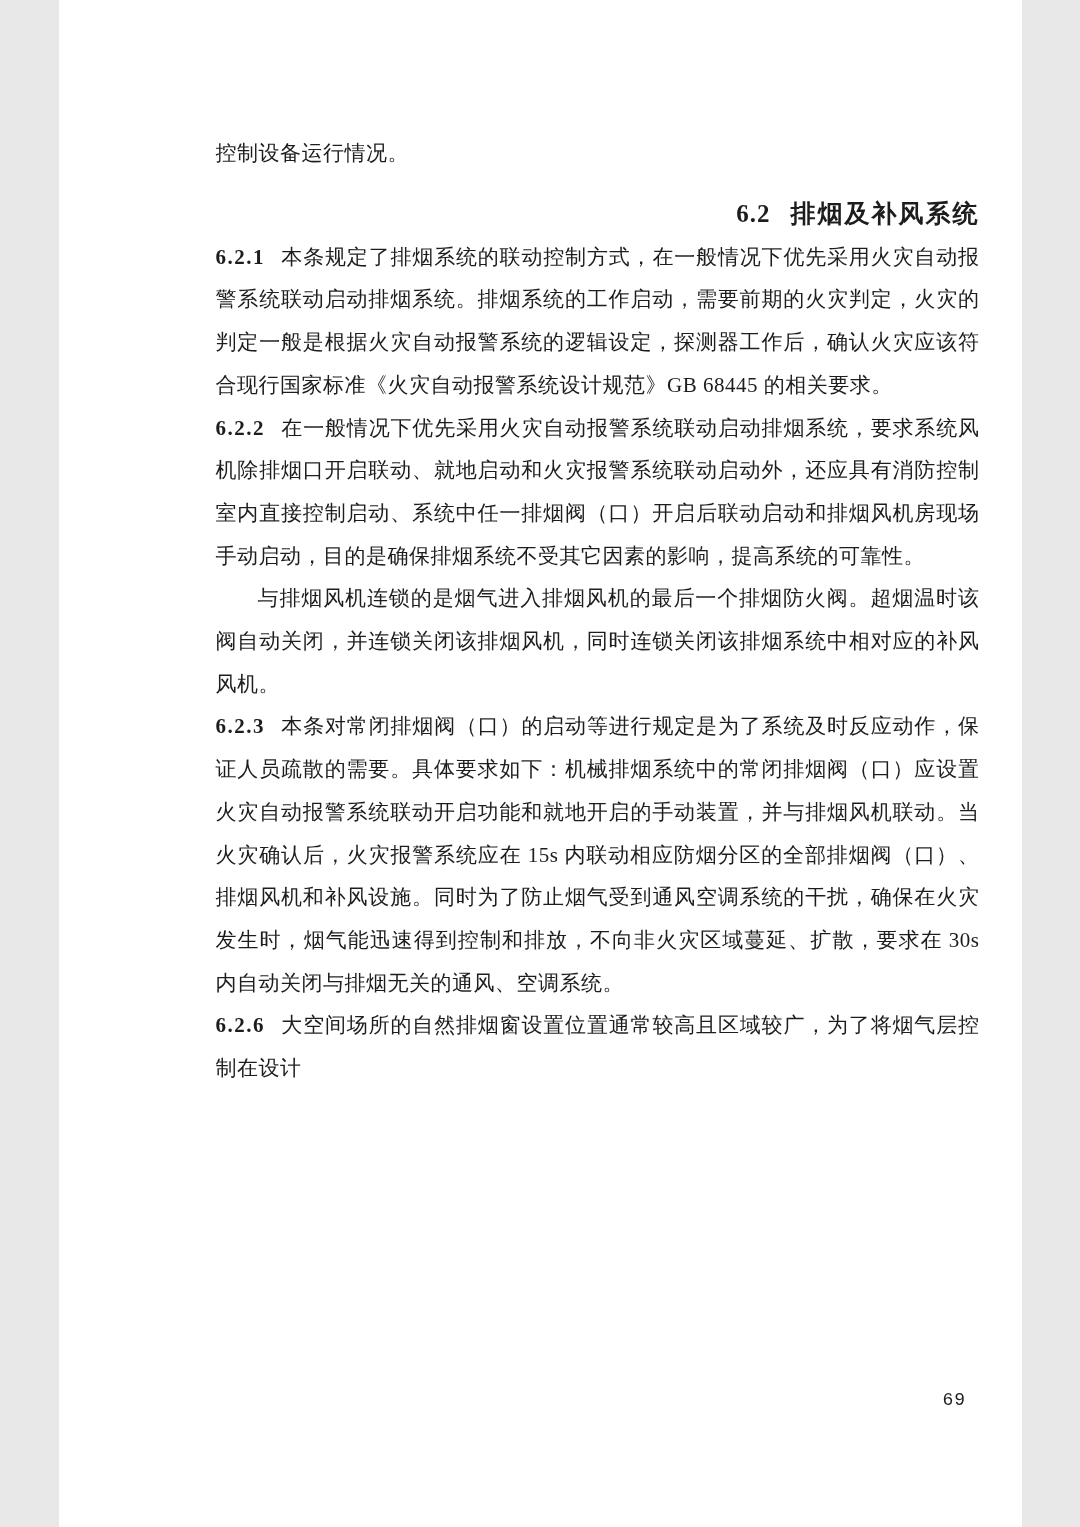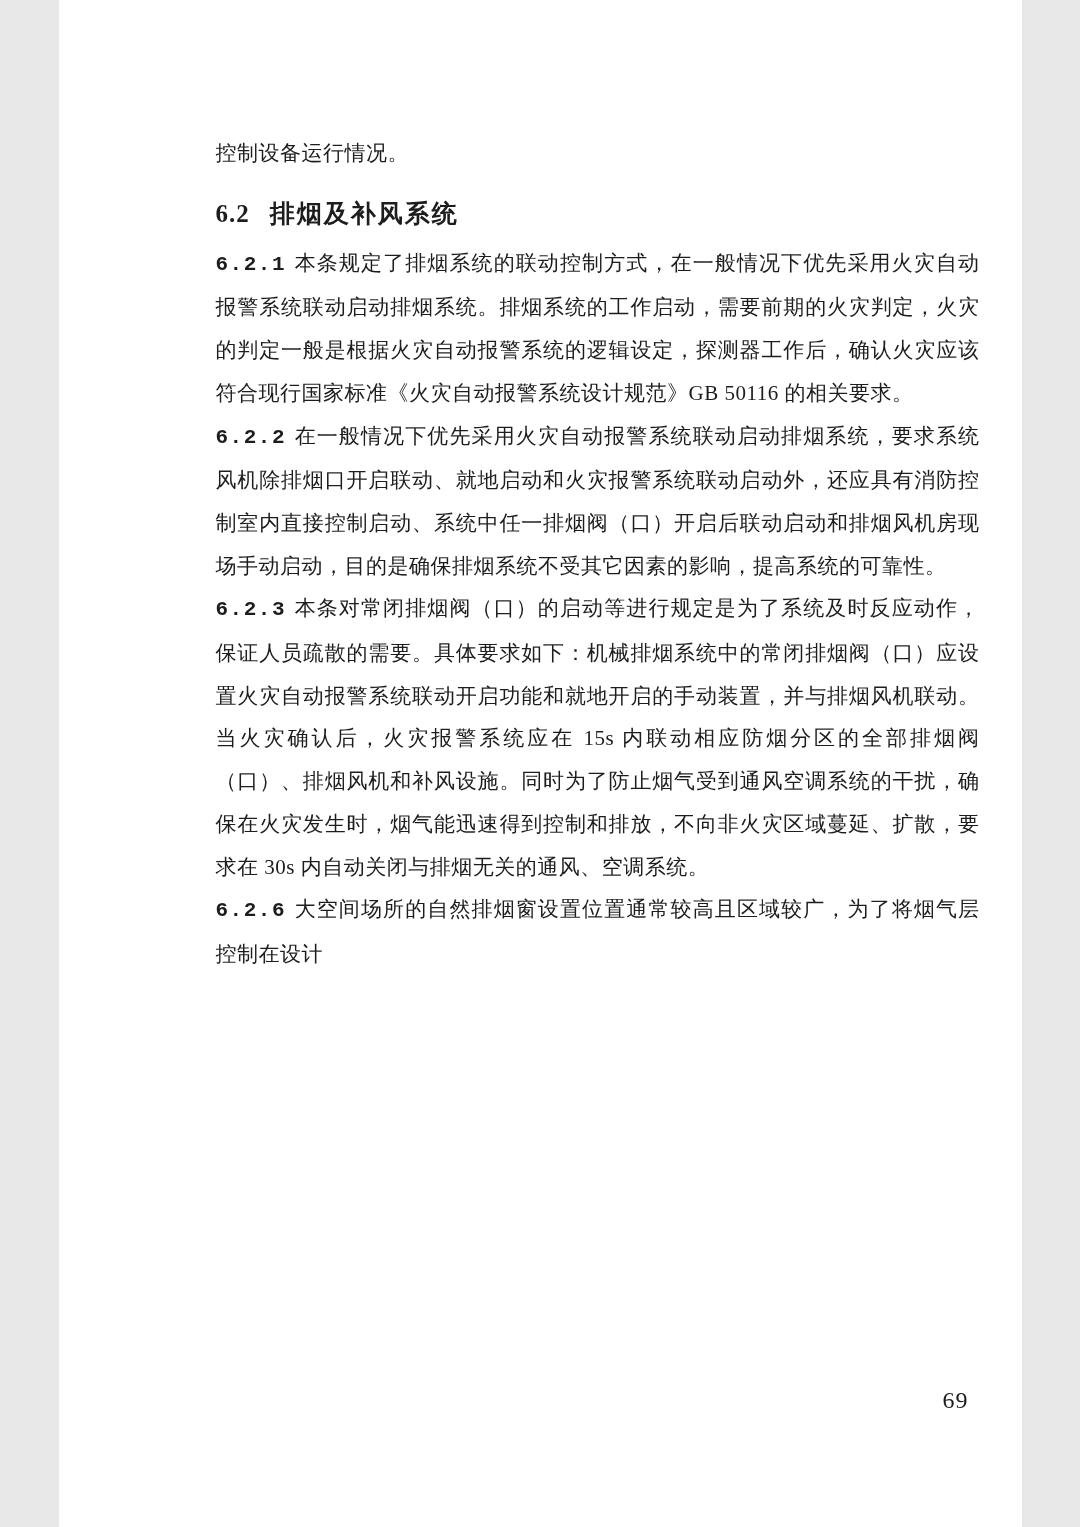--- a/index.html
+++ b/index.html
@@ -21,66 +21,68 @@
   }
   .body-par {
     margin: 0;
     font-size: 21px;
     line-height: 42.7px;
     text-align: justify;
     text-justify: inter-character;
     letter-spacing: 0.5px;
   }
   .heading {
-    margin: 21px 0 11px 0;
-    text-align: left;
+    margin: 21px 0 5px 0;
+    text-align: right;
     font-size: 25px;
     line-height: 34px;
     font-weight: bold;
     letter-spacing: 1px;
   }
   .heading .h-num {
     font-family: "Liberation Serif", "DejaVu Serif", serif;
     margin-right: 20px;
   }
   .heading .h-title {
     font-family: "Liberation Sans", "DejaVu Sans", sans-serif;
     letter-spacing: 2px;
   }
   .sec-num {
-    font-family: Liberation Mono, monospace;
+    font-family: Liberation Serif, serif;
     font-weight: bold;
     letter-spacing: 1.5px;
-    margin-right: 8px;
+    margin-right: 16px;
     white-space: nowrap;
   }
   .indented { text-indent: 2em; }
   .page-num {
     position: absolute;
     left: 884px;
     top: 1388px;
-    font-size: 24px;
+    font-size: 18px;
     line-height: 24px;
     letter-spacing: 1px;
+    font-family: Liberation Mono, monospace;
   }
 </style>
 </head>
 <body>
 
 <div class="page">
   <div class="content">
 
     <p class="body-par"><span>控制设备运行情况。</span></p>
 
     <h2 class="heading"><span class="h-num">6.2</span><span class="h-title">排烟及补风系统</span></h2>
 
-    <p class="body-par"><span class="sec-num">6.2.1</span><span>本条规定了排烟系统的联动控制方式，在一般情况下优先采用火灾自动报警系统联动启动排烟系统。排烟系统的工作启动，需要前期的火灾判定，火灾的判定一般是根据火灾自动报警系统的逻辑设定，探测器工作后，确认火灾应该符合现行国家标准《火灾自动报警系统设计规范》GB 50116 的相关要求。</span></p>
+    <p class="body-par"><span class="sec-num">6.2.1</span><span>本条规定了排烟系统的联动控制方式，在一般情况下优先采用火灾自动报警系统联动启动排烟系统。排烟系统的工作启动，需要前期的火灾判定，火灾的判定一般是根据火灾自动报警系统的逻辑设定，探测器工作后，确认火灾应该符合现行国家标准《火灾自动报警系统设计规范》GB 68445 的相关要求。</span></p>
 
     <p class="body-par"><span class="sec-num">6.2.2</span><span>在一般情况下优先采用火灾自动报警系统联动启动排烟系统，要求系统风机除排烟口开启联动、就地启动和火灾报警系统联动启动外，还应具有消防控制室内直接控制启动、系统中任一排烟阀（口）开启后联动启动和排烟风机房现场手动启动，目的是确保排烟系统不受其它因素的影响，提高系统的可靠性。</span></p>
 
+    <p class="body-par indented"><span>与排烟风机连锁的是烟气进入排烟风机的最后一个排烟防火阀。超烟温时该阀自动关闭，并连锁关闭该排烟风机，同时连锁关闭该排烟系统中相对应的补风风机。</span></p>
 
     <p class="body-par"><span class="sec-num">6.2.3</span><span>本条对常闭排烟阀（口）的启动等进行规定是为了系统及时反应动作，保证人员疏散的需要。具体要求如下：机械排烟系统中的常闭排烟阀（口）应设置火灾自动报警系统联动开启功能和就地开启的手动装置，并与排烟风机联动。当火灾确认后，火灾报警系统应在 15s 内联动相应防烟分区的全部排烟阀（口）、排烟风机和补风设施。同时为了防止烟气受到通风空调系统的干扰，确保在火灾发生时，烟气能迅速得到控制和排放，不向非火灾区域蔓延、扩散，要求在 30s 内自动关闭与排烟无关的通风、空调系统。</span></p>
 
 
 
     <p class="body-par"><span class="sec-num">6.2.6</span><span>大空间场所的自然排烟窗设置位置通常较高且区域较广，为了将烟气层控制在设计</span></p>
 
   </div>
 
   <div class="page-num">69</div>

